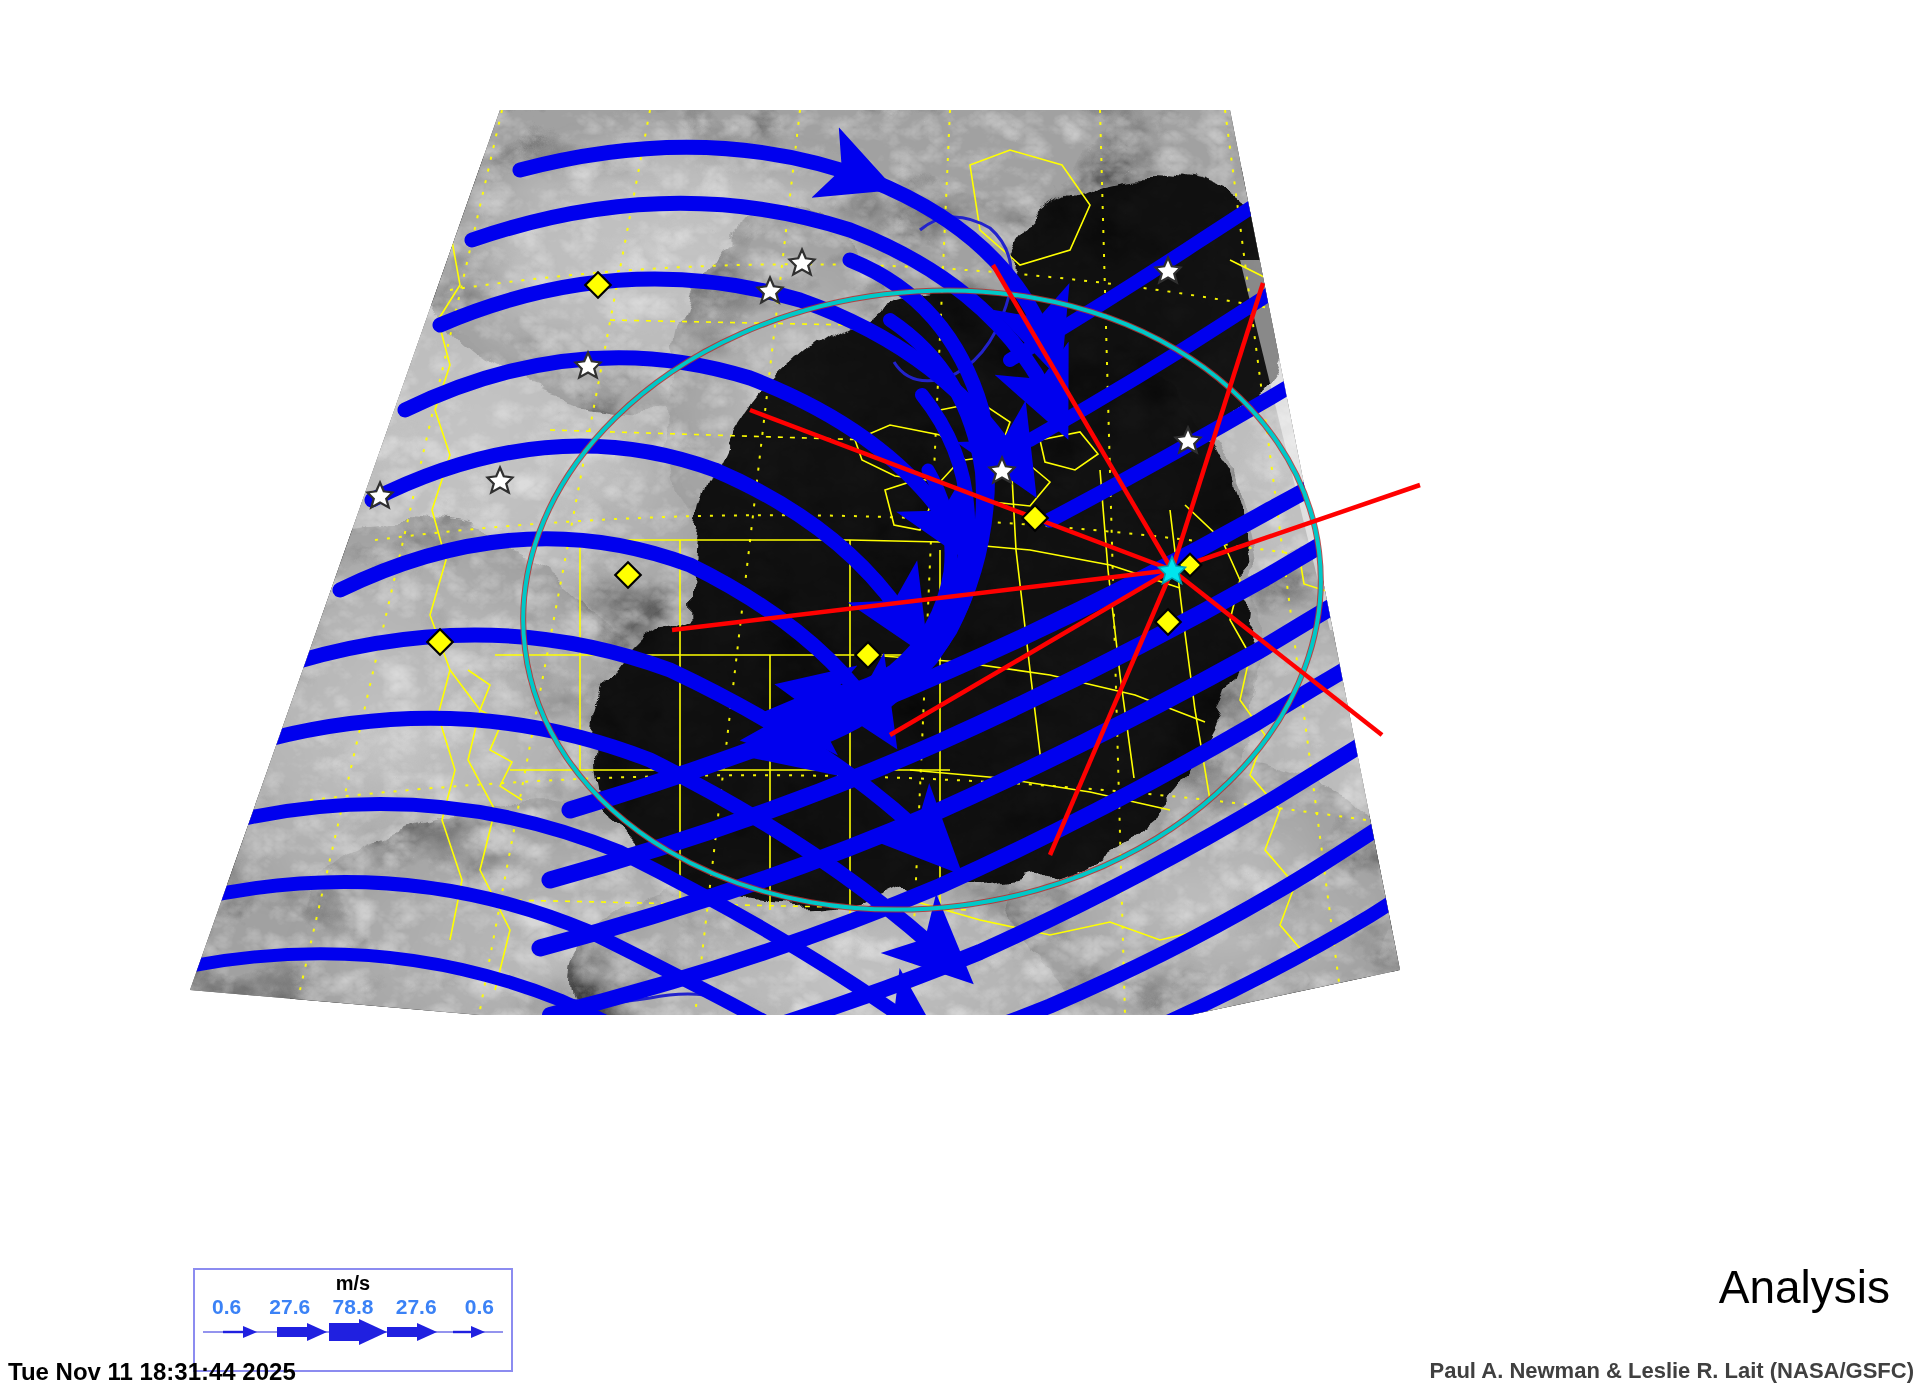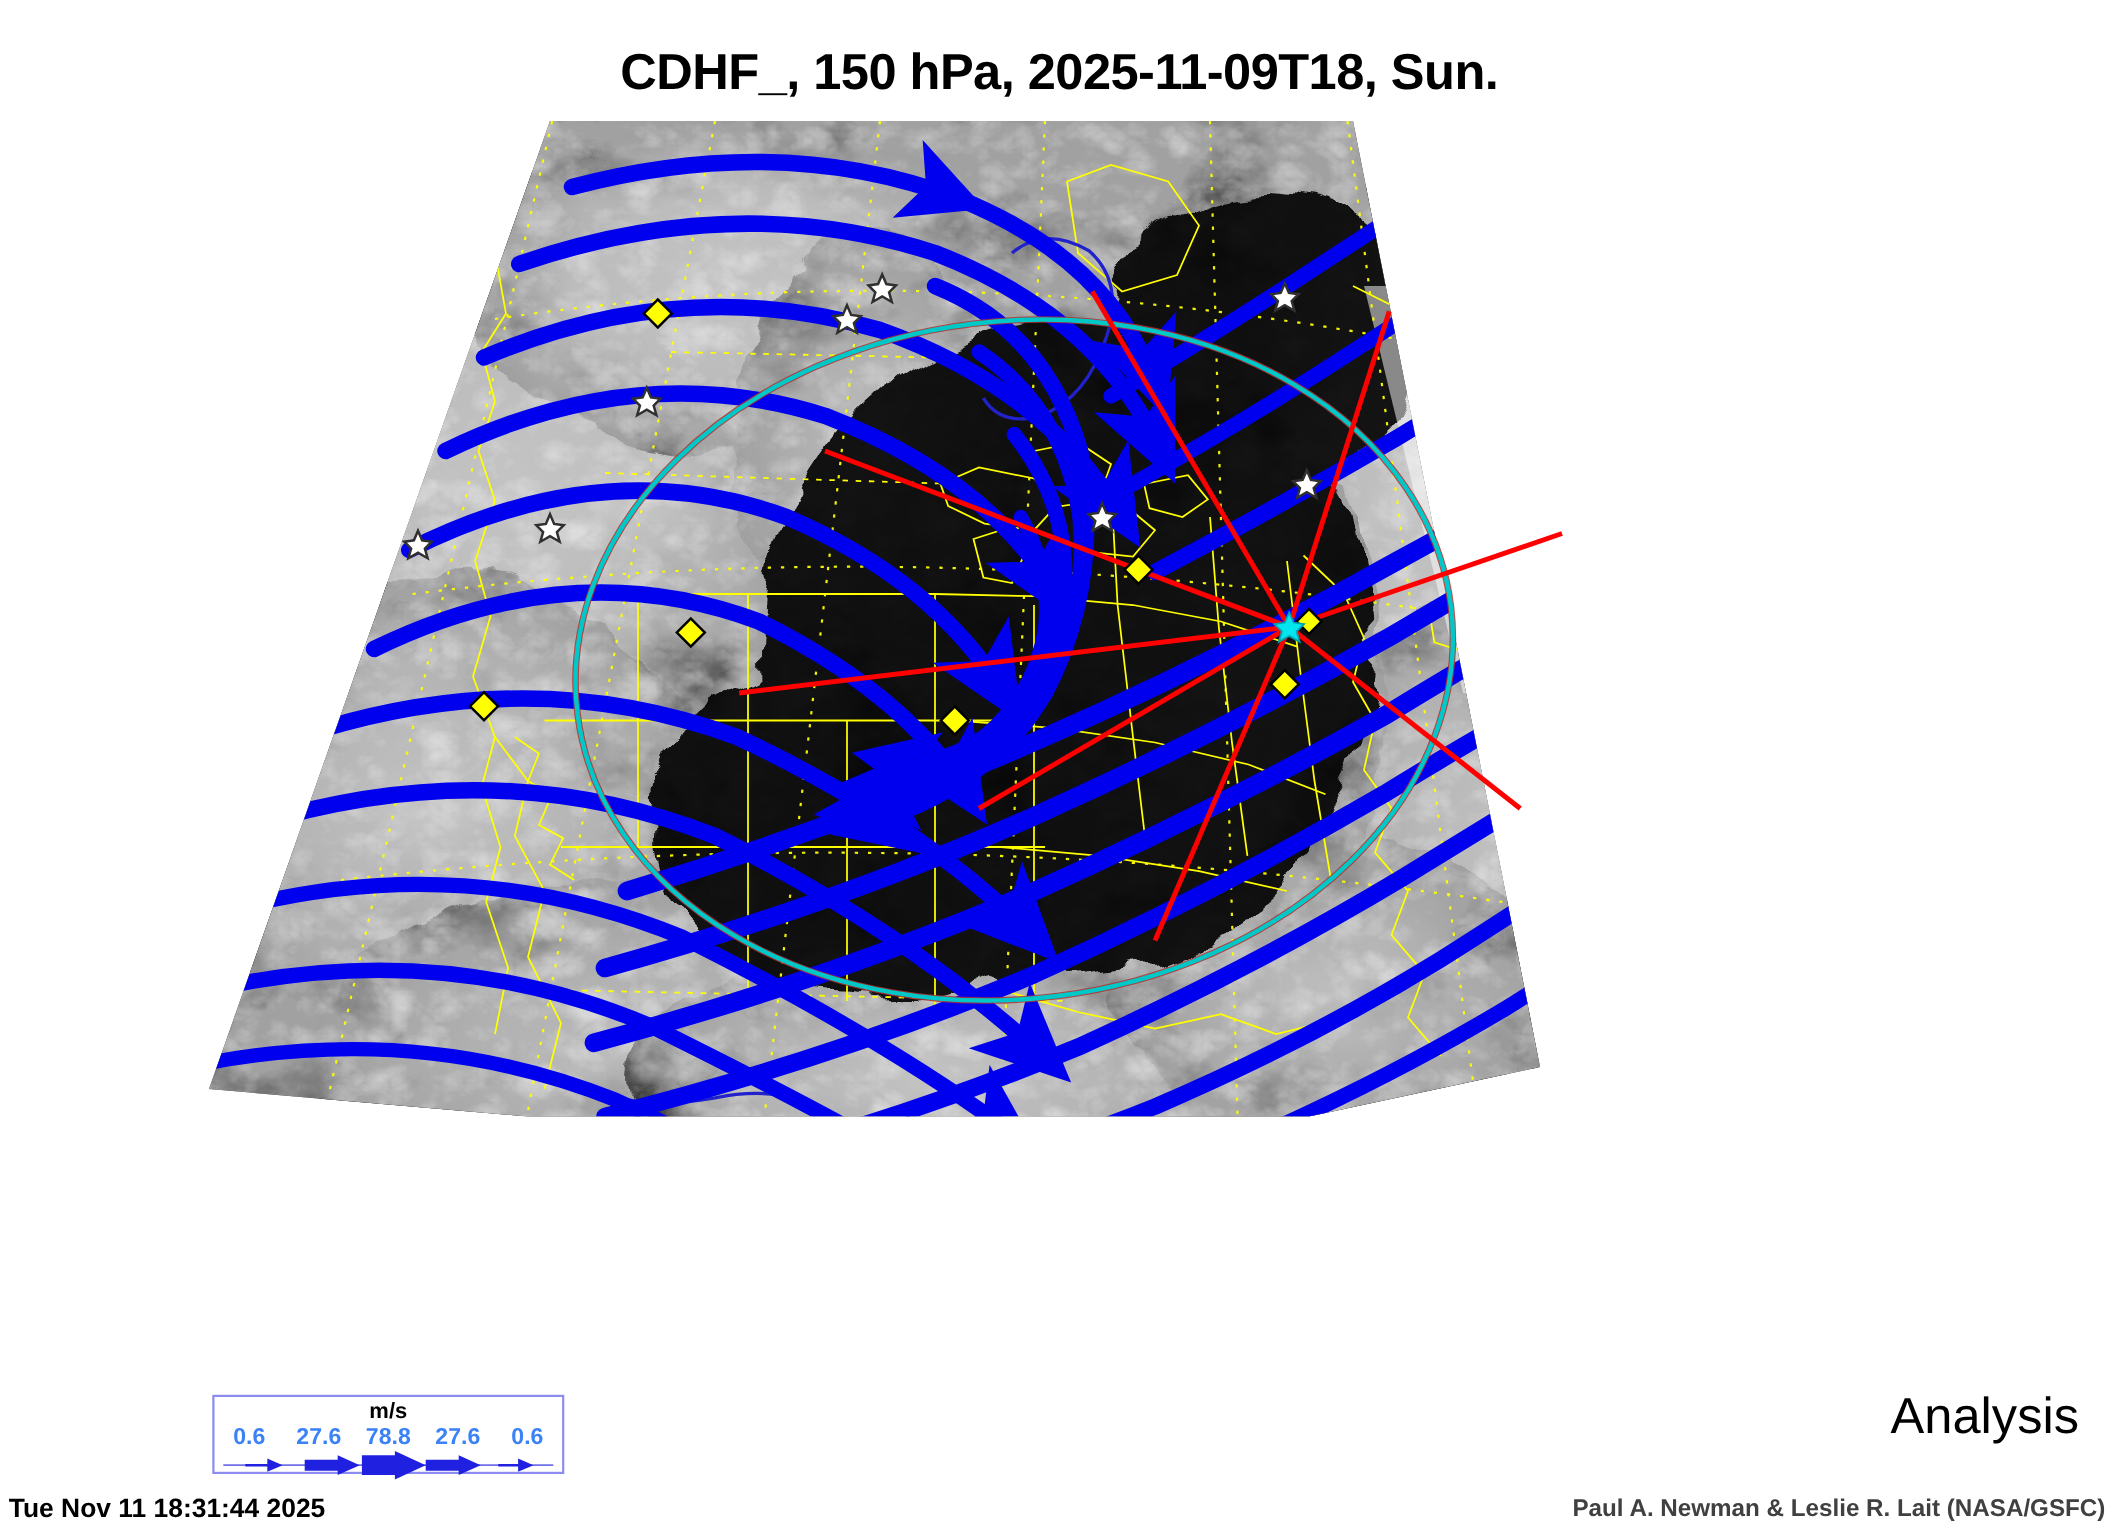--- a/index.html
+++ b/index.html
@@ -40,21 +40,21 @@
     position:absolute;left:64px;top:-46px;
     font-size:40px;font-weight:bold;color:#000;white-space:nowrap;
   }
   #colorbar-min-label{
     position:absolute;left:64px;top:565px;
     font-size:40px;font-weight:bold;color:#000;white-space:nowrap;
   }
 
   
   #wind-legend{
-    position:absolute;left:193px;top:1268px;width:320px;height:72px;
+    position:absolute;left:193px;top:1268px;width:320px;height:104px;
     border:2px solid #8c8cf0;box-sizing:border-box;background:#fff;
   }
   #wind-legend-unit{
     position:absolute;left:0;right:0;top:2px;text-align:center;
     font-size:20px;font-weight:bold;color:#000;
   }
   #wind-legend-values{
     position:absolute;left:0;right:0;top:25px;
     display:flex;justify-content:space-around;align-items:center;
     font-size:21px;font-weight:bold;color:#3b82f6;
@@ -76,21 +76,20 @@
   #footer-credit{
     position:absolute;right:12px;top:1358px;
     font-size:22px;font-weight:bold;color:#404040;
   }
 </style>
 </head>
 <body>
 
 <div class="plot-root">
 
-  <div id="plot-title">CDHF_, 150 hPa, 2025-11-09T18, Sun.</div>
 
   <div id="map-panel">
     <svg id="map-svg" viewBox="0 0 1420 920" preserveAspectRatio="none">
       <defs>
 
         <clipPath id="mapClip">
           <path d="M 350,0 L 1080,0 L 1250,860 L 1040,905 L 330,905 L 40,880 Z"></path>
         </clipPath>
 
         <radialGradient id="gBright1" cx="50%" cy="50%" r="50%">

